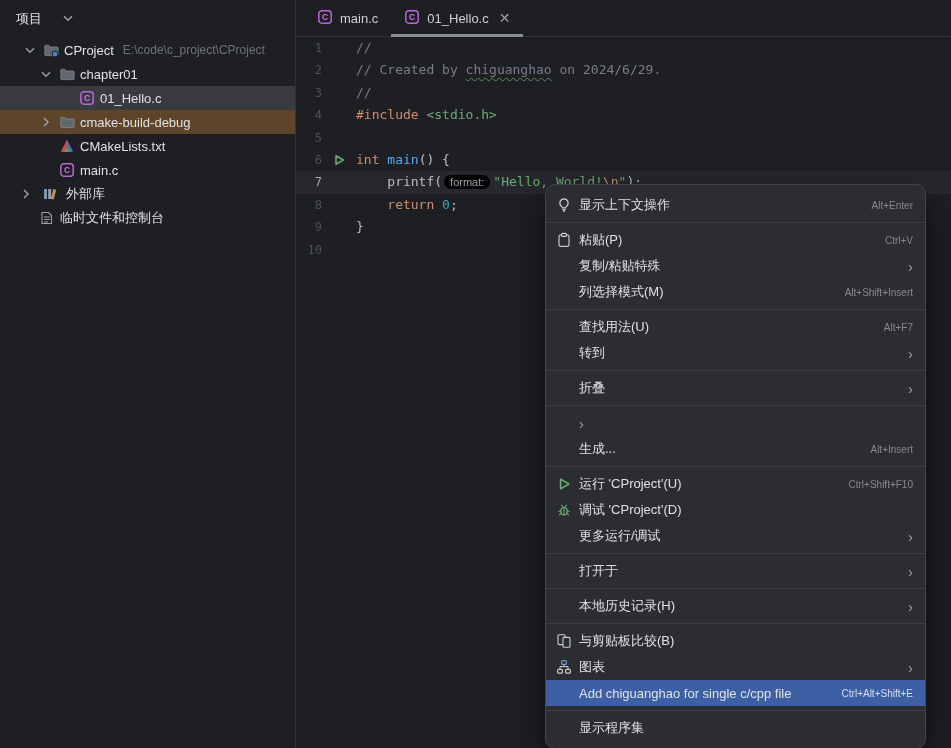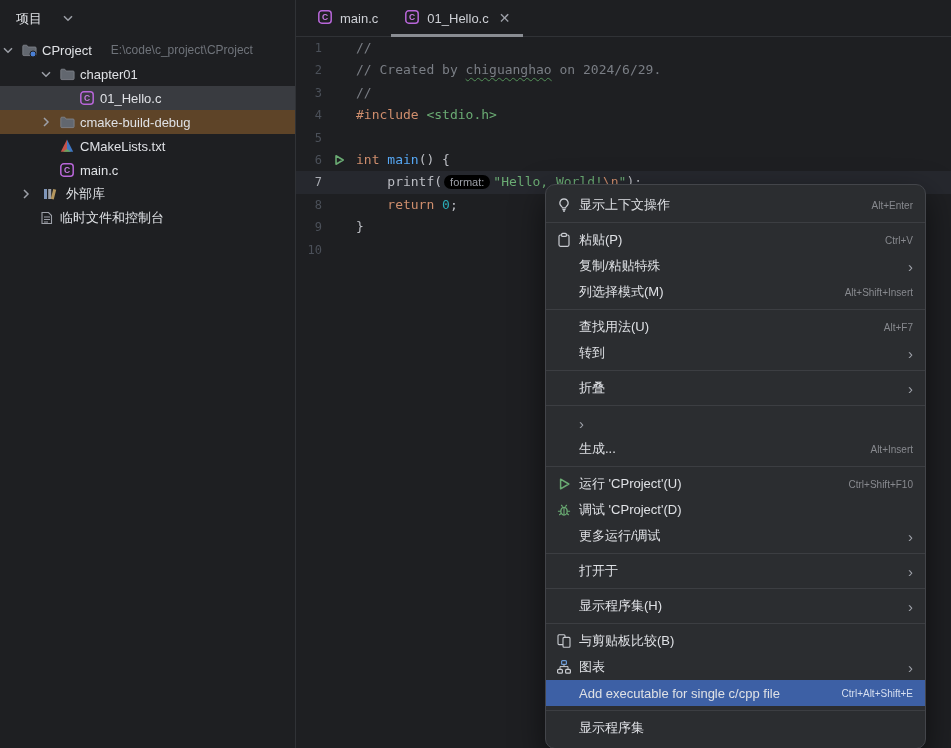--- a/index.html
+++ b/index.html
@@ -10,21 +10,21 @@
   
   .sidebar { width:296px; flex:none; background:#1e1f22; border-right:1px solid #303236; overflow:hidden; }
   .sidebar-header { height:38px; display:flex; align-items:center; gap:18px; padding:0 16px; }
   .sidebar-header .title { color:#dfe1e5; }
   .tree-row { height:24px; display:flex; align-items:center; gap:5px; white-space:nowrap; cursor:pointer; }
   .tree-row.selected { background:#393b40; }
   .tree-row.build { background:#5e4428; }
   .tree-chevron, .tree-spacer { width:16px; height:16px; flex:none; display:flex; align-items:center; justify-content:center; }
   .tree-icon { width:16px; height:16px; flex:none; display:flex; align-items:center; justify-content:center; }
   .tree-label { color:#dfe1e5; }
-  .tree-path { color:#6f737a; margin-left:14px; font-size:12px; }
+  .tree-path { color:#6f737a; margin-left:4px; font-size:12px; }
 
   
   .editor-pane { flex:1; display:flex; flex-direction:column; min-width:0; background:#1e1f22; }
   .tabbar { height:37px; flex:none; display:flex; align-items:stretch; border-bottom:1px solid #303236; padding-left:8px; }
   .tab { display:flex; align-items:center; gap:7px; padding:0 13px; position:relative; color:#ced0d6; cursor:pointer; }
   .tab.active::after { content:''; position:absolute; left:0; right:0; bottom:-1px; height:3px; background:#8a8d93; }
   .tab-close { color:#9da0a8; font-size:14px; line-height:1; margin-left:3px; cursor:pointer; }
   .editor-body { flex:1; position:relative; overflow:hidden; }
   .code-line { display:flex; height:22.4px; line-height:22.4px; font-family:"DejaVu Sans Mono",monospace; font-size:13px; }
   .code-line.current { background:#26282e; }
@@ -62,21 +62,21 @@
 <div class="app">
 
   <aside class="sidebar">
     <div class="sidebar-header">
       <span class="title">项目</span>
       <span id="sidebar-title-chevron"><svg width="16" height="16" viewBox="0 0 16 16">
             <path d="M4 6.2l4 4 4-4" fill="none" stroke="#9da0a8" stroke-width="1.5"></path>
           </svg></span>
     </div>
     <div class="tree" id="tree">
-        <div class="tree-row" style="padding-left: 0;">
+        <div class="tree-row" style="padding-left: 22px;">
           <span class="tree-chevron">
             <svg width="16" height="16" viewBox="0 0 16 16">
               <path d="M4 6.2l4 4 4-4" fill="none" stroke="#9da0a8" stroke-width="1.5"></path>
             </svg>
           </span>
           <span class="tree-icon">
             <svg width="16" height="16" viewBox="0 0 16 16">
               <path d="M1.8 4.2a1 1 0 0 1 1-1h2.9l1.5 1.8h6.9a1 1 0 0 1 1 1v6.6a1 1 0 0 1-1 1H2.8a1 1 0 0 1-1-1z" fill="#62676f" stroke="#84888f" stroke-width="0.8"></path>
               <circle cx="12" cy="12" r="3" fill="#4a7fd4" stroke="#1e1f22"></circle>
             </svg>
@@ -330,21 +330,21 @@
       </div>
       <div class="menu-sep"></div>
       <div class="menu-item">
         <span class="mi-icon"></span>
         <span class="mi-label">打开于</span>
         <span class="mi-sub">›</span>
       </div>
       <div class="menu-sep"></div>
       <div class="menu-item">
         <span class="mi-icon"></span>
-        <span class="mi-label">显示程序集(H)</span>
+        <span class="mi-label">本地历史记录(H)</span>
         <span class="mi-sub">›</span>
       </div>
       <div class="menu-sep"></div>
       <div class="menu-item">
         <span class="mi-icon">
           <svg width="16" height="16" viewBox="0 0 16 16">
             <rect x="2" y="1.8" width="7" height="9.8" rx="1" fill="none" stroke="#c9ccd1" stroke-width="1.1"></rect>
             <rect x="7" y="4.4" width="7" height="9.8" rx="1" fill="#2b2d30" stroke="#c9ccd1" stroke-width="1.1"></rect>
           </svg>
         </span>
@@ -357,21 +357,21 @@
             <rect x="1.6" y="10.4" width="4.8" height="3.8" rx="1" fill="none" stroke="#c9ccd1" stroke-width="1.2"></rect>
             <rect x="9.6" y="10.4" width="4.8" height="3.8" rx="1" fill="none" stroke="#c9ccd1" stroke-width="1.2"></rect>
             <path d="M8 5.4v2.2M8 7.6H4v2.8M8 7.6h4v2.8" fill="none" stroke="#c9ccd1" stroke-width="1"></path>
           </svg>
         </span>
         <span class="mi-label">图表</span>
         <span class="mi-sub">›</span>
       </div>
       <div class="menu-item highlighted">
         <span class="mi-icon"></span>
-        <span class="mi-label">Add executable for single c/cpp file</span>
+        <span class="mi-label">Add chiguanghao for single c/cpp file</span>
         <span class="mi-shortcut">Ctrl+Alt+Shift+E</span>
       </div>
       <div class="menu-sep"></div>
       <div class="menu-item">
         <span class="mi-icon"></span>
         <span class="mi-label">显示程序集</span>
       </div>
     </div>
 
 </div>

